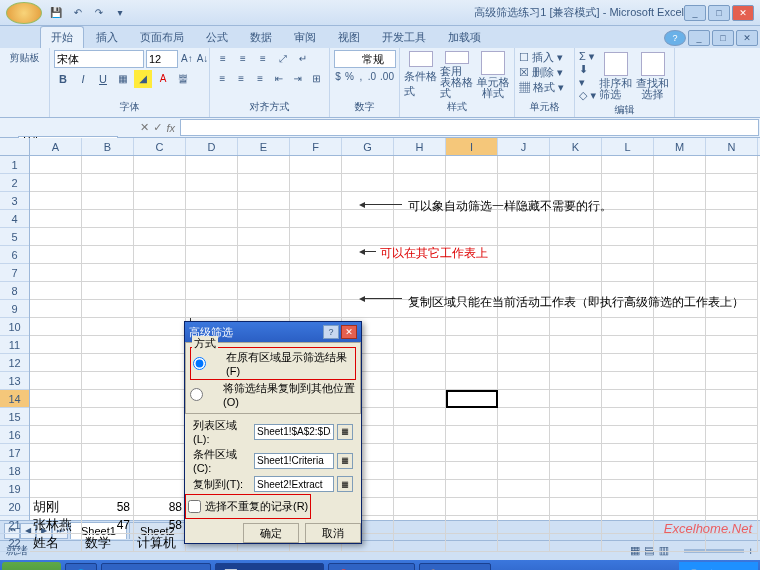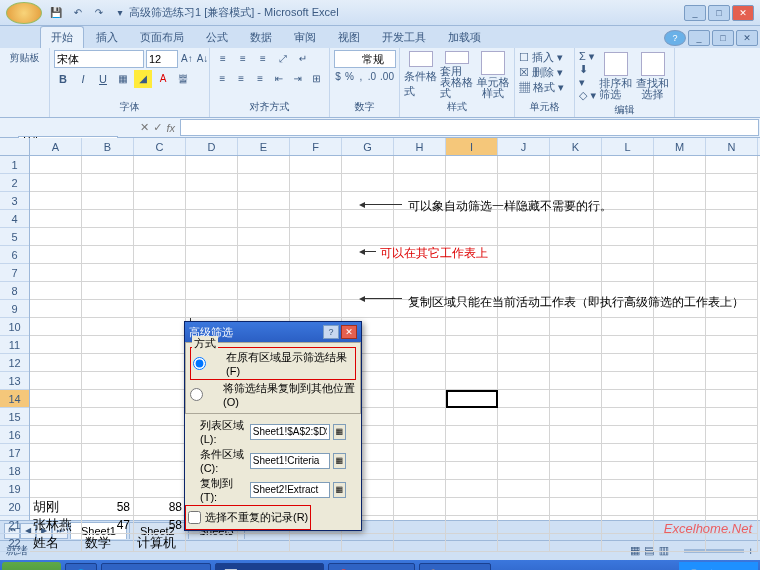--- a/index.html
+++ b/index.html
@@ -1,21 +1,21 @@
 <!DOCTYPE html>
 <html><head>
 <meta charset="utf-8">
 <style>
 *{box-sizing:border-box;margin:0;padding:0;font-family:"Microsoft YaHei","SimSun",sans-serif;font-size:11px}
 body{width:760px;height:570px;background:#cfe4f5;overflow:hidden;position:relative}
 .titlebar{height:26px;background:linear-gradient(#e4eef9,#cfe0f4);display:flex;align-items:center;padding:0 6px;border-bottom:1px solid #9db8d9}
 .office-btn{width:36px;height:22px;background:radial-gradient(circle,#f8d47a,#e39b3a);border-radius:50%;border:1px solid #9b6;margin-right:6px}
 .qat{display:flex;gap:3px}
 .qat-btn{width:18px;height:18px;border:1px solid transparent;display:flex;align-items:center;justify-content:center;font-size:10px;color:#3b5a82}
-.title-text{flex:1;text-align:left;color:#3b5a82;font-size:11px}
+.title-text{flex:1;text-align:right;color:#3b5a82;font-size:11px}
 .win-ctrl{display:flex;gap:2px}
 .win-btn{width:22px;height:16px;background:#bcd4ef;border:1px solid #7a9cc4;border-radius:2px;font-size:9px;text-align:center;line-height:14px;color:#3b5a82}
 .ribbon-tabs{height:22px;background:#cfe0f4;display:flex;padding-left:40px;gap:2px;align-items:flex-end}
 .rtab{padding:3px 10px;color:#3b5a82;font-size:11px;cursor:pointer}
 .rtab.active{background:#e8f1fb;border:1px solid #9db8d9;border-bottom:none;border-radius:3px 3px 0 0}
 .ribbon{height:70px;background:#e8f1fb;border-bottom:1px solid #9db8d9;display:flex}
 .rgroup{border-right:1px solid #c4d6ec;padding:2px 4px;display:flex;flex-direction:column;justify-content:space-between}
 .rgroup-label{text-align:center;font-size:10px;color:#3b5a82;padding:1px 0}
 .rg-content{display:flex;gap:2px;flex:1;align-items:center}
 .btn-lg{width:36px;height:48px;display:flex;flex-direction:column;align-items:center;justify-content:center;font-size:10px;color:#3b5a82;gap:2px}
@@ -46,21 +46,21 @@
 .dlg-title{height:20px;background:linear-gradient(#3b77dd,#2b5fc4);color:#fff;display:flex;align-items:center;padding:0 4px;font-size:11px;justify-content:space-between}
 .dlg-close{display:flex;gap:2px}
 .dlg-x{width:16px;height:14px;background:#e46050;border:1px solid #a03020;color:#fff;font-size:9px;text-align:center;line-height:12px}
 .dlg-h{width:16px;height:14px;background:#c8d8f0;border:1px solid #7a9cc4;color:#3b5a82;font-size:9px;text-align:center;line-height:12px}
 .dlg-body{font-size:11px}
 .dlg-group{border:1px solid #aca899;padding:4px;margin-bottom:4px;position:relative}
 .dlg-legend{position:absolute;top:-7px;left:6px;background:#ece9d8;padding:0 2px;font-size:11px}
 .dlg-radio{display:flex;align-items:center;gap:20px;padding:1px 0;font-size:11px}
 .dlg-radio input{margin:0}
 .hl-red{border:1.5px solid #d00;padding:1px 2px;display:inline-block}
-.dlg-field{display:flex;align-items:center;gap:3px;margin:2px 15px;font-size:11px}
+.dlg-field{display:flex;align-items:center;gap:3px;margin:2px 8px;font-size:11px}
 .dlg-field label{width:58px}
 .dlg-field input{flex:1;border:1px solid #7f9db9;height:16px;font-size:10px;padding:0 2px;width:80px}
 .ref-btn{width:16px;height:16px;border:1px solid #7f9db9;background:#ece9d8;font-size:8px}
 .dlg-check{display:flex;align-items:center;gap:4px;margin:3px 0}
 .dlg-btns{display:flex;justify-content:flex-end;gap:6px;margin-top:4px}
 .dlg-btn{width:56px;height:20px;border:1px solid #aca899;background:#ece9d8;font-size:11px}
 .annot{position:absolute;font-size:12px;z-index:5}
 .annot.red{color:#d00}
 .arrow-line{position:absolute;height:1px;background:#333;z-index:4}
 .arrow-line::after{content:'';position:absolute;right:-6px;top:-3px;border:3px solid transparent;border-left:6px solid #333}
@@ -667,20 +667,24 @@
           <label>复制到(T):</label>
           <input value="Sheet2!Extract" style="">
           <button class="ref-btn">▦</button>
         </div>
       <div class="hl-red" style="display:inline-block">
         <label class="dlg-check">
             <input type="checkbox" style="">
             <span>选择不重复的记录(R)</span>
           </label>
       </div>
+      <div class="dlg-btns">
+        <button class="dlg-btn">确定</button>
+        <button class="dlg-btn">取消</button>
+      </div>
     </div>
   </div>
 
   <div class="annot" style="left:408px;top:60px">可以象自动筛选一样隐藏不需要的行。</div>
   <div class="arrow-line" style="left:362px;top:66px;width:40px;transform:rotate(180deg)"></div>
   <div class="annot red" style="left:380px;top:107px">可以在其它工作表上</div>
   <div class="arrow-line" style="left:362px;top:113px;width:14px;transform:rotate(180deg)"></div>
   <div class="annot" style="left:408px;top:156px">复制区域只能在当前活动工作表（即执行高级筛选的工作表上）</div>
   <div class="arrow-line" style="left:362px;top:160px;width:40px;transform:rotate(180deg)"></div>
   <div class="annot red" style="left:184px;top:218px">可以筛选唯一值（不重复值）。</div>

